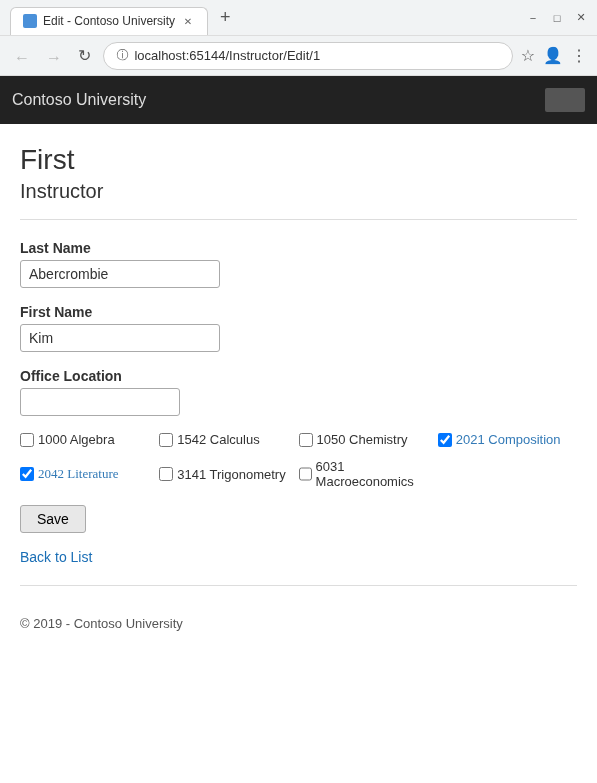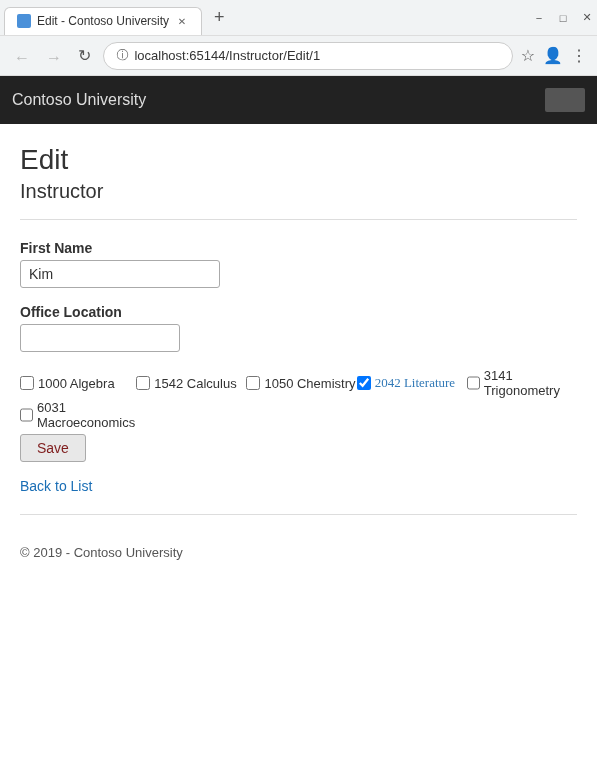--- a/index.html
+++ b/index.html
@@ -1,21 +1,21 @@
 <!DOCTYPE html>
 <html><head>
   <meta charset="utf-8">
   <style>
     * { box-sizing: border-box; margin: 0; padding: 0; }
     body { font-family: Arial, sans-serif; font-size: 14px; background: #fff; width: 597px; }
 
     
     .browser-titlebar {
       background: #f1f3f4;
-      padding: 6px 4px;
+      padding: 6px 10px;
       display: flex;
       align-items: center;
       border-bottom: 1px solid #ddd;
       gap: 8px;
       height: 36px;
     }
     .tab-bar {
       background: #dee1e6;
       display: flex;
       align-items: flex-end;
@@ -182,23 +182,23 @@
       padding: 5px 8px;
       border: 1px solid #aaa;
       border-radius: 3px;
       font-size: 14px;
       color: #333;
     }
 
     
     .checkbox-grid {
       display: grid;
-      grid-template-columns: repeat(5, 1fr);
-      gap: 2px 0;
-      margin-bottom: 4px;
+      grid-template-columns: repeat(4, 1fr);
+      gap: 12px 0;
+      margin-bottom: 16px;
     }
     .checkbox-item {
       display: flex;
       align-items: center;
       gap: 4px;
       font-size: 13px;
       color: #333;
     }
     .checkbox-item input[type="checkbox"] {
       width: 14px;
@@ -207,21 +207,21 @@
     }
 
     
     .save-btn {
       background: #e8e8e8;
       border: 1px solid #aaa;
       padding: 5px 16px;
       font-size: 14px;
       cursor: pointer;
       border-radius: 3px;
-      color: #7f1d1d;
+      color: #000000;
       margin-bottom: 16px;
     }
 
     
     .back-link {
       color: #1a6eb5;
       text-decoration: none;
       font-size: 14px;
     }
 
@@ -270,25 +270,29 @@
     <button class="toolbar-icon-btn">⋮</button>
   </div>
 </div>
 
 <div class="app-header">
   <span class="app-title">Contoso University</span>
   <button class="header-btn" style="width:40px; height:24px;"></button>
 </div>
 
 <div class="main-content">
-  <h1 class="page-title">Edit</h1>
+  <h1 class="page-title">First</h1>
   <div class="page-subtitle">Instructor</div>
   <hr class="divider">
 
   
+  <div class="form-group">
+    <label class="form-label">Last Name</label>
+    <input class="form-input" type="text" value="Abercrombie" style="">
+  </div>
 
   
   <div class="form-group">
     <label class="form-label">First Name</label>
     <input class="form-input" type="text" value="Kim" style="">
   </div>
 
   
 
   
@@ -306,20 +310,24 @@
       <div class="checkbox-item">
         <input type="checkbox" style="">
         <label>1542 Calculus</label>
       </div>
       <div class="checkbox-item">
         <input type="checkbox" style="">
         <label>1050 Chemistry</label>
       </div>
       <div class="checkbox-item">
         <input type="checkbox" checked="" style="">
+        <label style="color: rgb(51, 122, 183);">2021 Composition</label>
+      </div>
+      <div class="checkbox-item">
+        <input type="checkbox" checked="" style="">
         <label style="color: rgb(51, 122, 183); font-family: Liberation Serif, serif;">2042 Literature</label>
       </div>
       <div class="checkbox-item">
         <input type="checkbox" style="">
         <label>3141 Trigonometry</label>
       </div>
       <div class="checkbox-item">
         <input type="checkbox" style="">
         <label>6031 Macroeconomics</label>
       </div>

